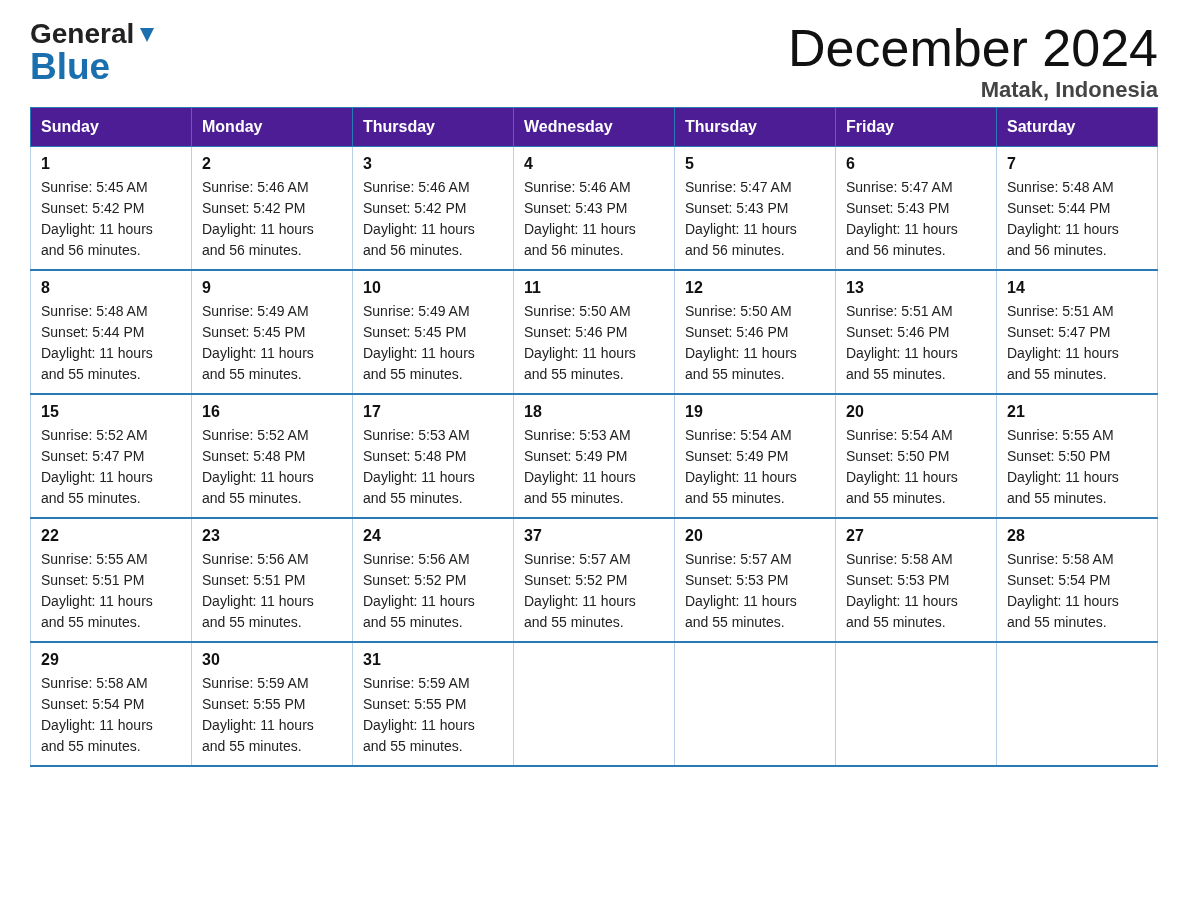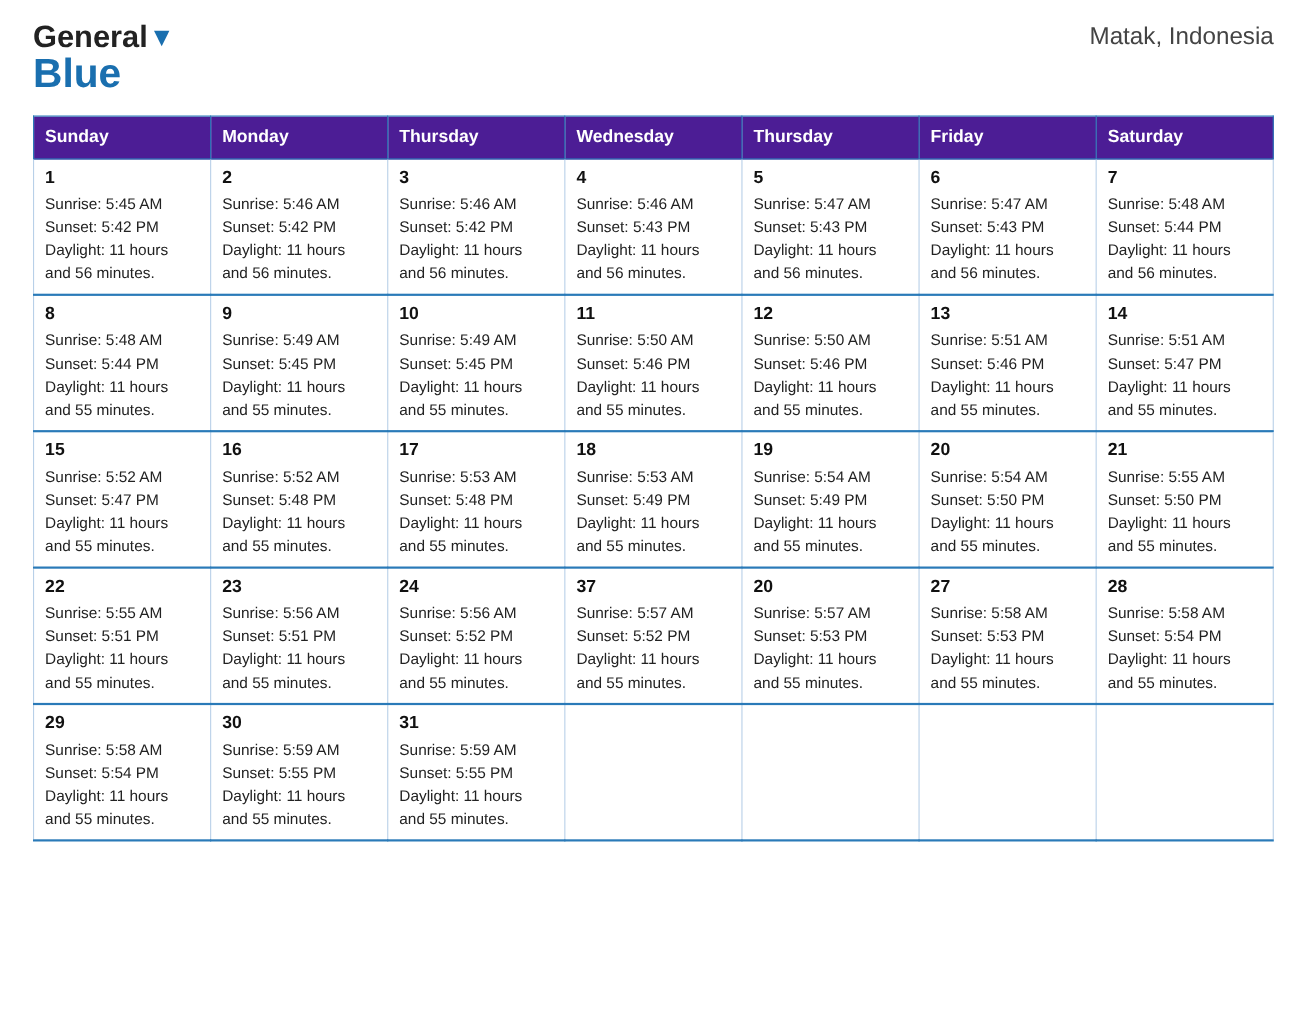--- a/index.html
+++ b/index.html
@@ -7,21 +7,21 @@
       font-family: Arial, sans-serif;
       background: #fff;
       padding: 20px 30px;
       width: 1188px;
       min-height: 918px;
     }
     .header {
       display: flex;
       justify-content: space-between;
       align-items: flex-start;
-      margin-bottom: 20px;
+      margin-bottom: 4px;
     }
     .logo {
       display: flex;
       flex-direction: column;
       align-items: flex-start;
     }
     .logo-general {
       font-size: 28px;
       font-weight: bold;
       color: #222;
@@ -43,21 +43,21 @@
     }
     .month-title {
       font-size: 52px;
       font-weight: 300;
       color: #111;
       line-height: 1.1;
     }
     .location {
       font-size: 22px;
       color: #444;
-      font-weight: normal;
+      font-weight: bold;
     }
     .calendar {
       width: 100%;
       border-collapse: collapse;
     }
     .calendar thead th {
       background-color: #4c1d95;
       color: #fff;
       font-size: 16px;
       font-weight: bold;
@@ -100,20 +100,21 @@
   <div class="logo">
     <div class="logo-line">
       <span class="logo-general">General</span>
       <svg width="22" height="22" viewBox="0 0 22 22" style="margin-left:2px;margin-top:2px">
         <polygon points="4,4 18,4 11,18" fill="#1a6faf"></polygon>
       </svg>
     </div>
     <span class="logo-blue">Blue</span>
   </div>
   <div class="title-block">
+    <div class="month-title">December 2024</div>
     <div class="location">Matak, Indonesia</div>
   </div>
 </div>
 
 <table class="calendar">
   <thead>
     <tr>
       <th>Sunday</th>
       <th>Monday</th>
       <th>Thursday</th>

